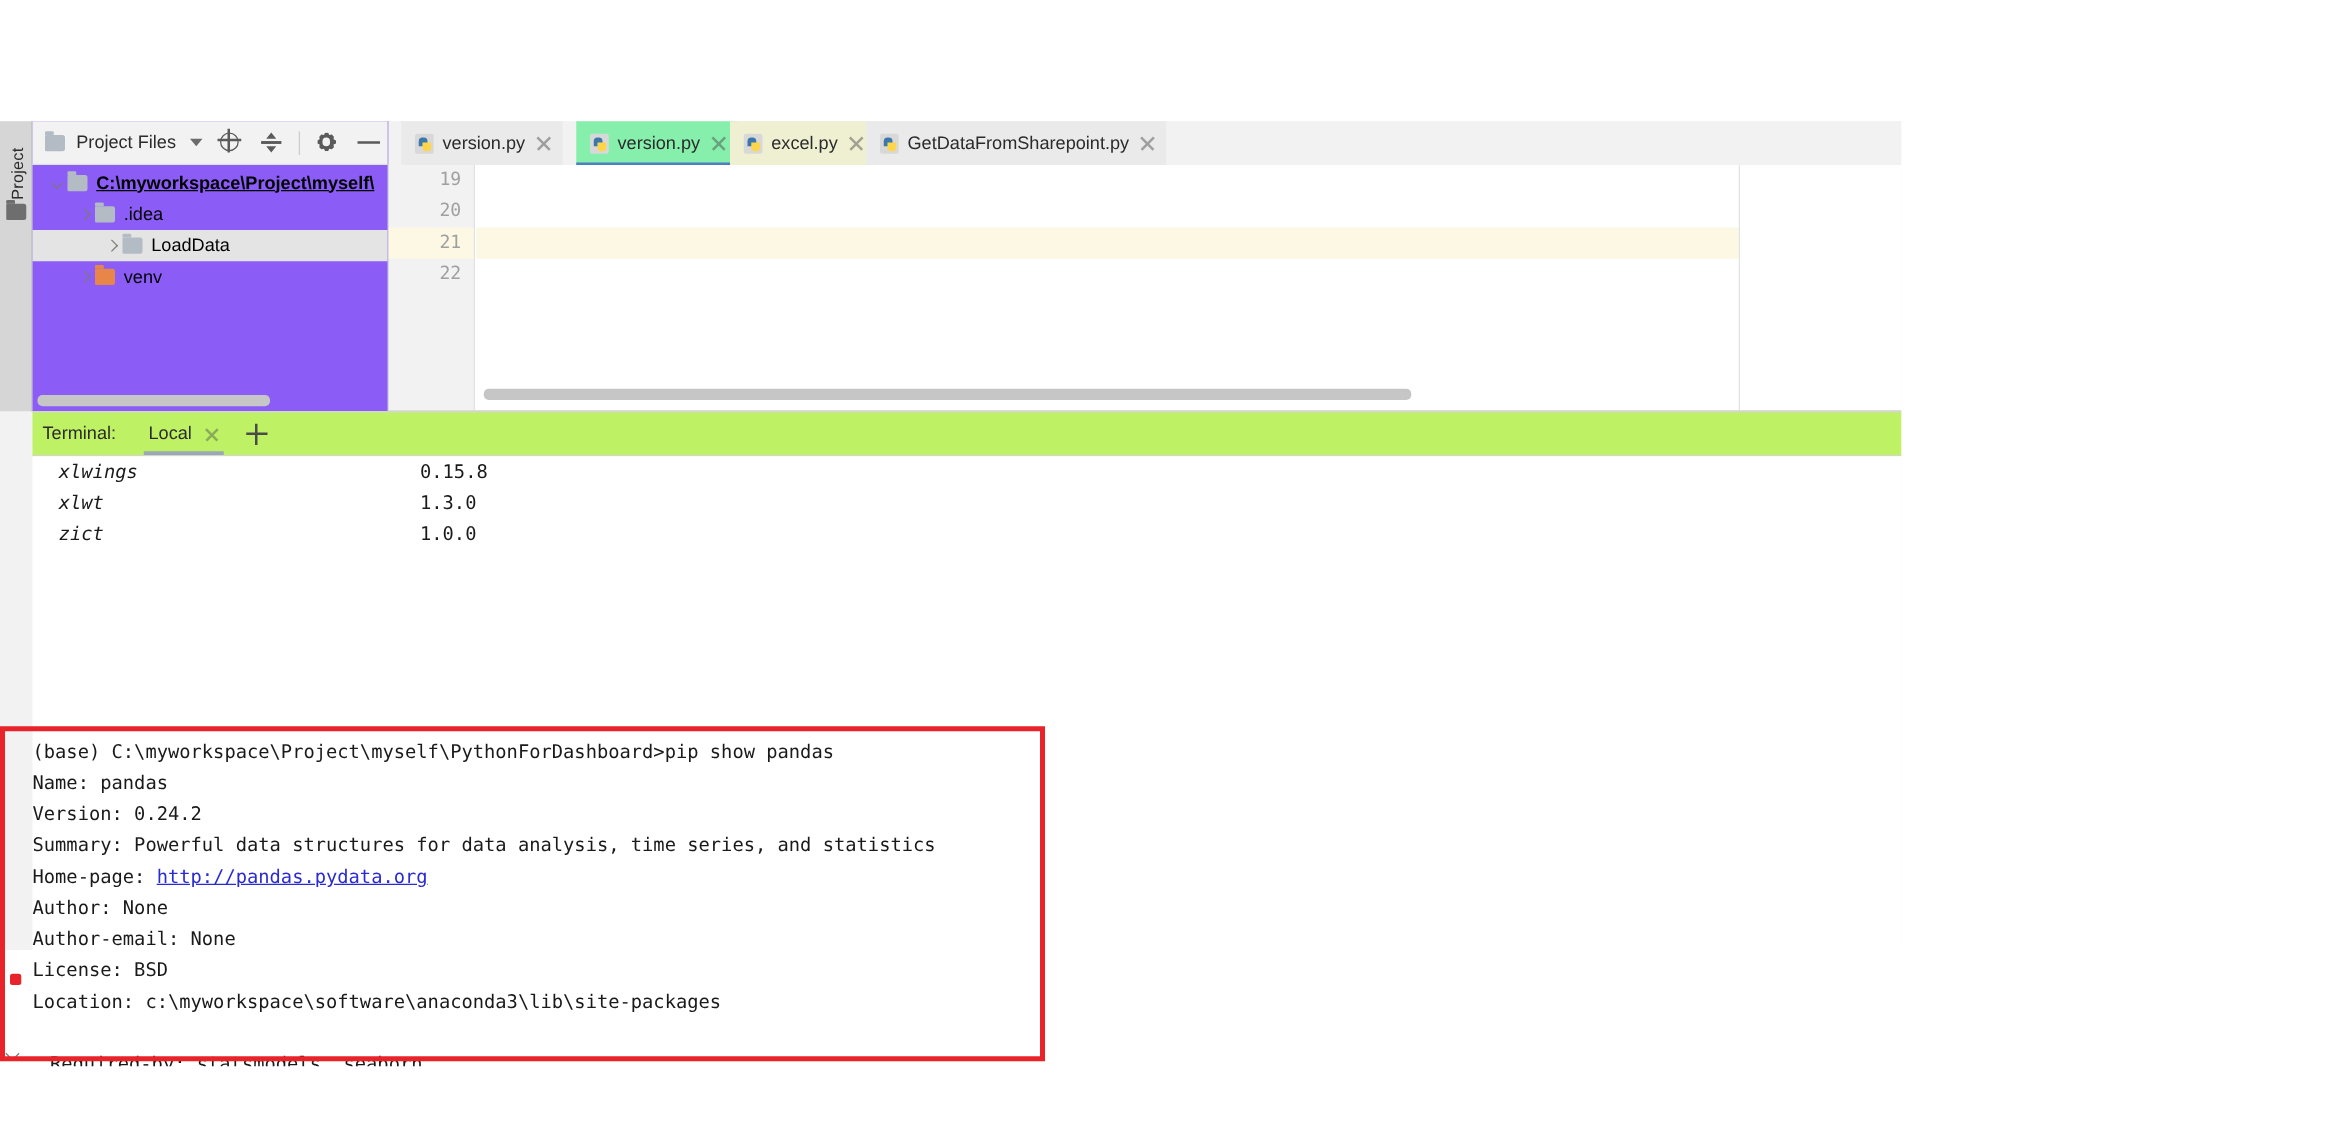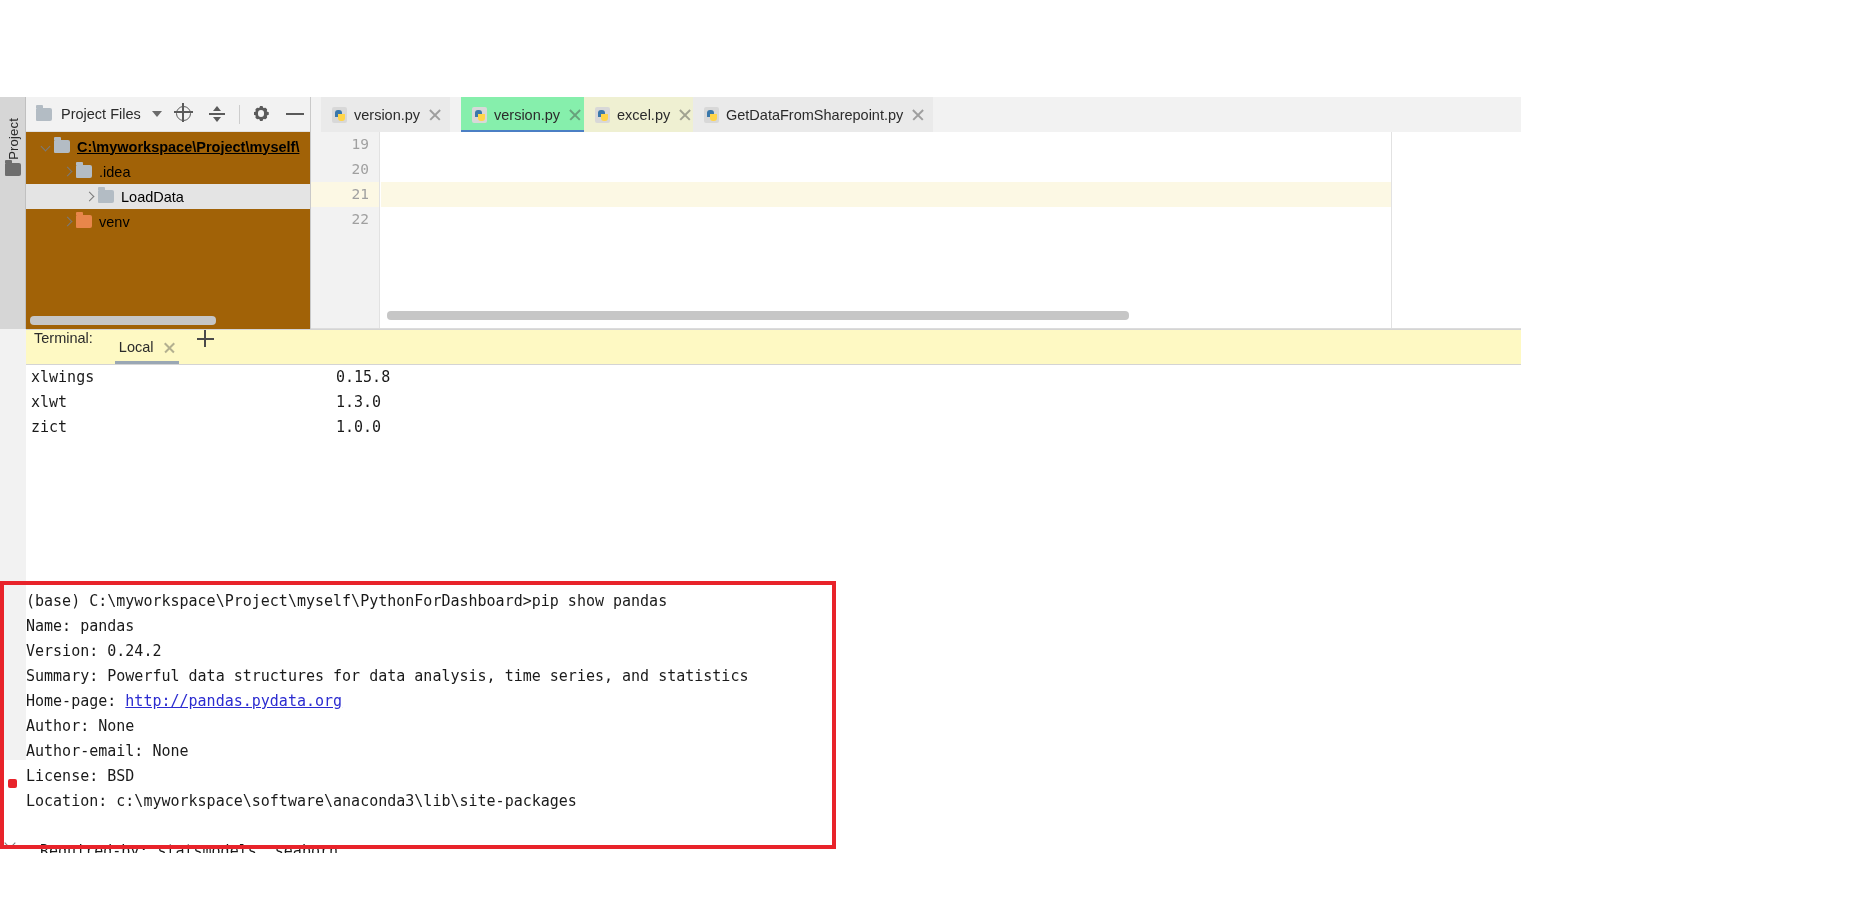--- a/index.html
+++ b/index.html
@@ -42,21 +42,21 @@
   }
   .rail-folder::before {
     content: ""; position: absolute; left: 0; top: -3px;
     width: 7px; height: 3px; background: #6e6e6e; border-radius: 1px 1px 0 0;
   }
 
   
   .proj {
     position: absolute; left: 26px; top: 0;
     width: 285px; height: 232px;
-    background: #a16207;
+    background: #8b5cf6;
     border-right: 1px solid #c9c9c9;
   }
   .proj-header {
     position: relative; height: 35px;
     background: #f2f2f2;
     display: flex; align-items: center;
     padding-left: 10px;
     border-bottom: 1px solid #e0e0e0;
   }
   .pf-icon {
@@ -209,23 +209,23 @@
     position: absolute; right: 129px; top: 0; width: 1px; height: 100%; background: #e2e2e2;
   }
   .ed-bottomrule {
     position: absolute; left: 0; right: 0; bottom: 0; height: 1px; background: #dcdcdc;
   }
 
   
   .termbar {
     position: absolute; left: 26px; top: 232px;
     width: 1495px; height: 36px;
-    background: #fef9c3;
+    background: #bef264;
     border-top: 1px solid #d4d4d4; border-bottom: 1px solid #d4d4d4;
-    display: flex; align-items: flex-start; padding-left: 8px;
+    display: flex; align-items: center; padding-left: 8px;
   }
   .term-title { font-size: 14.5px; color: #2b2b2b; }
   .term-tab {
     position: relative; margin-left: 26px; height: 34px;
     display: flex; align-items: center; font-size: 14.5px; color: #2b2b2b;
   }
   .term-tab::after {
     content: ""; position: absolute; left: -4px; bottom: 0; width: calc(100% + 8px); height: 3px;
     background: #9aa7b4;
   }
@@ -245,21 +245,21 @@
   .term-plus::after  { left: 7.4px; top: 0; width: 2.2px; height: 17px; }
 
   .termbody {
     position: absolute; left: 26px; top: 268px;
     width: 1495px; height: 395px; background: #ffffff;
   }
   .pkgline {
     position: relative; height: 25px; line-height: 25px;
     font-family: "DejaVu Sans Mono", monospace; font-size: 15px; color: #1a1a1a;
   }
-  .pkgline .nm { position: absolute; left: 5px; }
+  .pkgline .nm { position: absolute; left: 21px; font-style: italic; }
   .pkgline .vr { position: absolute; left: 310px; }
 
   
   .redbox {
     position: absolute; left: 0; top: 484px;
     width: 836px; height: 268px;
     border: 4px solid #e8232a;
     background: transparent;
     z-index: 6;
     pointer-events: none;

